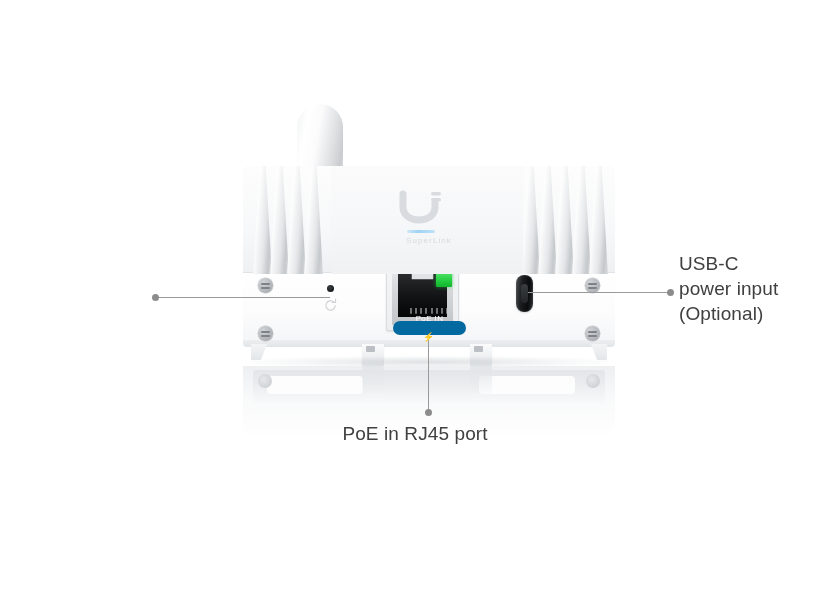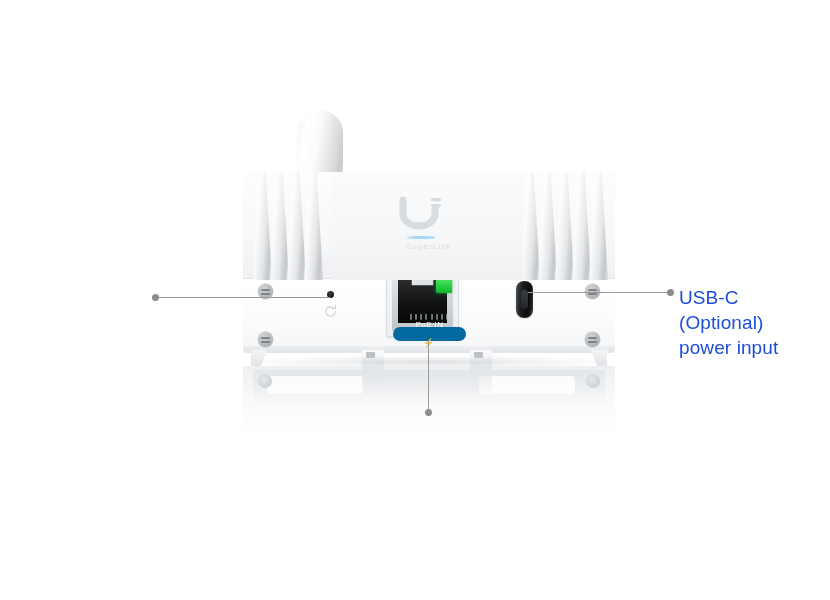--- a/index.html
+++ b/index.html
@@ -20,24 +20,23 @@
   #stage {
     position: absolute;
     inset: 0;
   }
 
   
   .callout {
     position: absolute;
     font-size: 19px;
     line-height: 25px;
-    color: #1d4ed8;
+    color: #404040;
     letter-spacing: 0.1px;
     white-space: nowrap;
-    margin-top: 34px;
   }
   #label-reset {
     left: 20px;
     top: 286px;
   }
   #label-usbc {
     left: 679px;
     top: 251px;
   }
   #label-poe {
@@ -74,21 +73,21 @@
   #leader-usbc-line { left: 528px; top: 292px; width: 144px; }
   #leader-usbc-dot  { left: 667px; top: 289px; }
 
   #leader-poe-line { left: 428px; top: 340px; height: 73px; }
   #leader-poe-dot  { left: 425px; top: 409px; }
 
   
   #device {
     position: absolute;
     left: 243px;
-    top: 110px;
+    top: 104px;
     width: 372px;
     height: 255px;
   }
 
   
   #antenna {
     position: absolute;
     left: 54px;
     top: 0px;
     width: 46px;
@@ -525,20 +524,21 @@
 
   <div class="leader-h" id="leader-usbc-line"></div>
   <div class="leader-dot" id="leader-usbc-dot"></div>
 
   <div class="leader-v" id="leader-poe-line"></div>
   <div class="leader-dot" id="leader-poe-dot"></div>
 
 
   <div class="callout" id="label-usbc">
     <span class="ln">USB-C</span>
+    <span class="ln">power input</span>
     <span class="ln">(Optional)</span>
-    <span class="ln">power input</span>
   </div>
 
   <div class="callout" id="label-poe">
+    <span class="ln">PoE in RJ45 port</span>
   </div>
 
 </div>
 
 </body></html>

